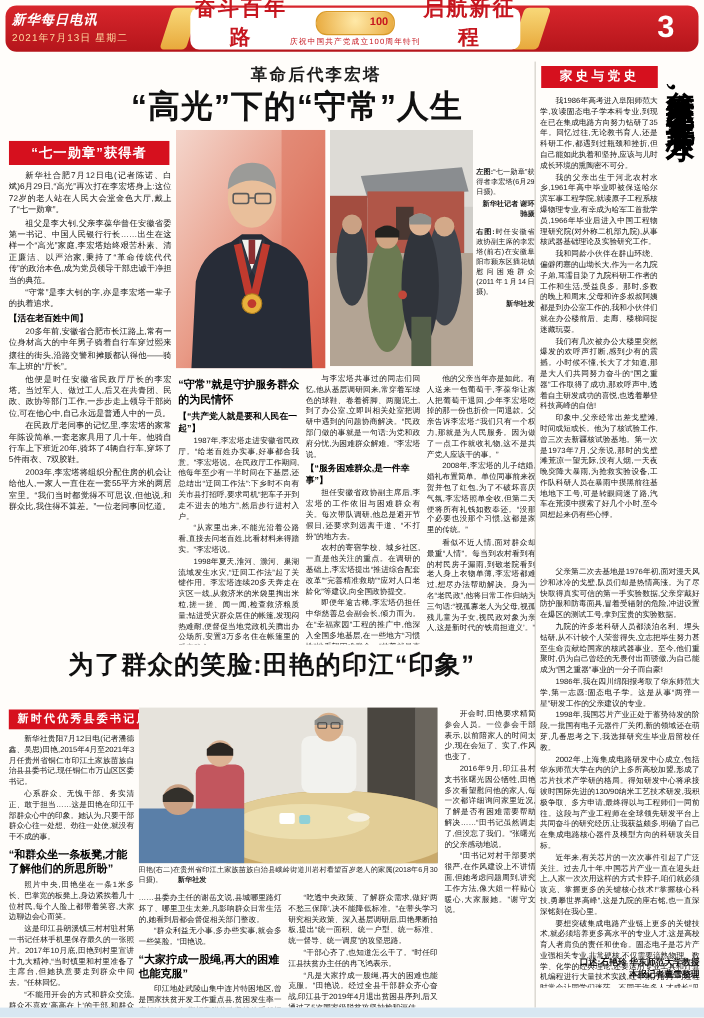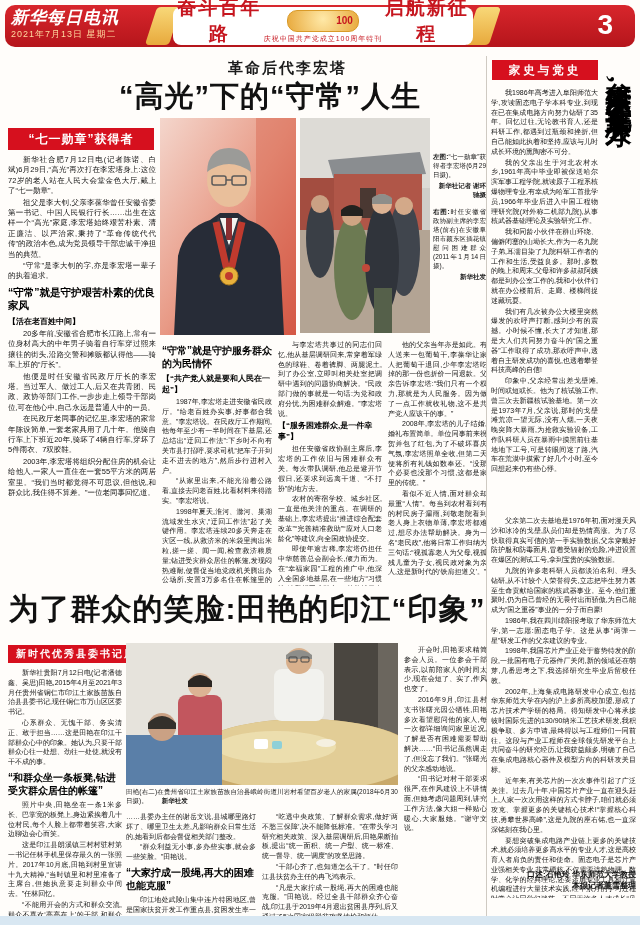--- a/index.html
+++ b/index.html
@@ -3,21 +3,21 @@
 <meta charset="utf-8">
 <style>
   html,body{margin:0;padding:0;background:#e9e9e9;}
   #page{position:relative;width:640px;height:925px;background:#fffdfa;overflow:hidden;
         font-family:"Liberation Sans",sans-serif;}
   
   .banner{position:absolute;left:5px;top:5px;width:630px;height:42px;border-radius:10px;
           background:linear-gradient(180deg,#d8262c,#b5151b);}
   .mast-left{position:absolute;left:6px;top:3px;width:140px;height:36px;}
   .mast-logo{font-family:"Liberation Serif",serif;font-style:italic;font-weight:700;
-             color:#fff;font-size:17px;line-height:20px;letter-spacing:1px;}
+             color:#fff;font-size:12px;line-height:20px;letter-spacing:1px;}
   .mast-date{color:#ffd9a0;font-size:9px;line-height:12px;letter-spacing:1px;}
   .gold-swoosh{position:absolute;top:2px;width:24px;height:38px;background:linear-gradient(180deg,#f8d878,#e8a93c);
                transform:skewX(-18deg);border-radius:4px;}
   .mast-center{position:absolute;left:168px;top:2px;width:300px;height:38px;background:#fff;
                border-radius:8px;text-align:center;}
   .mast-title-row{display:flex;justify-content:center;align-items:center;gap:22px;height:26px;margin-top:1px;}
   .mast-title{color:#c6161f;font-size:19px;font-weight:900;letter-spacing:2px;}
   .emblem{display:inline-block;width:30px;height:20px;border-radius:10px;
           background:radial-gradient(circle at 50% 40%,#ffe9a8,#e8a93c);color:#c6161f;
           font-size:10px;font-weight:900;line-height:20px;text-align:center;border:1px solid #d99a28;padding-left:43px;}
@@ -48,21 +48,21 @@
             line-height:20px;letter-spacing:3px;}
   .sb-narrow{position:absolute;left:491px;top:88px;width:107px;height:424px;overflow:hidden;}
   .sb-vtitle{position:absolute;left:599px;top:62px;width:38px;height:472px;
              writing-mode:vertical-rl;font-family:"Liberation Serif",serif;font-weight:900;
              font-size:26px;letter-spacing:2px;color:#000;line-height:38px;}
   .sb-wide{position:absolute;left:491px;top:516px;width:145px;height:382px;overflow:hidden;}
   .sb-attr{position:absolute;left:491px;top:869px;width:145px;text-align:right;
            font-size:8px;font-weight:800;line-height:11px;color:#111;}
   
   .bot-title{position:absolute;left:8px;top:589px;width:478px;text-align:center;
-             font-size:30px;font-weight:900;color:#111;letter-spacing:1px;}
+             font-size:23px;font-weight:900;color:#111;letter-spacing:1px;}
   .badge2{position:absolute;left:8px;top:645px;width:148px;height:18px;font-size:10px;
           line-height:18px;letter-spacing:2px;}
   .cap3{position:absolute;left:126px;top:787px;width:272px;font-size:6.5px;line-height:9px;
         color:#222;text-align:justify;}
   .cap3 .credit{font-weight:800;margin-left:14px;}
   .strip{position:absolute;left:0;top:916px;width:640px;height:9px;background:#d8e7f2;}
 </style>
 </head>
 <body>
 
@@ -87,21 +87,20 @@
   </div>
 
   <div class="kicker">革命后代李宏塔</div>
   <div class="lead-title">“高光”下的“守常”人生</div>
 
   <div class="col" style="left:8px;top:128px;width:148px;height:458px;">
     <div class="badge badge1">“七一勋章”获得者</div>
     <p class="bt bt75">新华社合肥7月12日电(记者陈诺、白斌)6月29日,“高光”再次打在李宏塔身上:这位72岁的老人站在人民大会堂金色大厅,戴上了“七一勋章”。</p>
     <p class="bt bt75">祖父是李大钊,父亲李葆华曾任安徽省委第一书记、中国人民银行行长……出生在这样一个“高光”家庭,李宏塔始终艰苦朴素、清正廉洁、以严治家,秉持了“革命传统代代传”的政治本色,成为党员领导干部忠诚干净担当的典范。</p>
     <p class="bt bt75">“守常”是李大钊的字,亦是李宏塔一辈子的执着追求。</p>
-    <p class="bt sh">“守常”就是守护艰苦朴素的优良家风</p>
     <p class="bt bh">【活在老百姓中间】</p>
     <p class="bt bt75">20多年前,安徽省合肥市长江路上,常有一位身材高大的中年男子骑着自行车穿过熙来攘往的街头,沿路交警和摊贩都认得他——骑车上班的“厅长”。</p>
     <p class="bt bt75">他便是时任安徽省民政厅厅长的李宏塔。当过军人、做过工人,后又在共青团、民政、政协等部门工作,一步步走上领导干部岗位,可在他心中,自己永远是普通人中的一员。</p>
     <p class="bt bt75">在民政厅老同事的记忆里,李宏塔的家常年陈设简单,一套老家具用了几十年。他骑自行车上下班近20年,骑坏了4辆自行车,穿坏了5件雨衣、7双胶鞋。</p>
     <p class="bt bt75">2003年,李宏塔将组织分配住房的机会让给他人,一家人一直住在一套55平方米的两居室里。“我们当时都觉得不可思议,但他说,和群众比,我住得不算差。”一位老同事回忆道。</p>
   </div>
 
   <div class="photo" style="left:160px;top:118px;width:136px;height:217px;">
     <svg width="136" height="217" xmlns="http://www.w3.org/2000/svg">
       <defs>
@@ -207,21 +206,21 @@
     <div>口述:石艳玲 华东师范大学教授</div>
     <div>本报记者董雪整理</div>
   </div>
 
   <div class="bot-title">为了群众的笑脸:田艳的印江“印象”</div>
   <div class="badge badge2">新时代优秀县委书记风采</div>
 
   <div class="col" style="left:8px;top:668px;width:114px;height:250px;">
     <p class="bt">新华社贵阳7月12日电(记者潘德鑫、吴思)田艳,2015年4月至2021年3月任贵州省铜仁市印江土家族苗族自治县县委书记,现任铜仁市万山区区委书记。</p>
     <p class="bt">心系群众、无愧干部、务实清正、敢于担当……这是田艳在印江干部群众心中的印象。她认为,只要干部群众心往一处想、劲往一处使,就没有干不成的事。</p>
-    <p class="bt sh" style="font-size:10px;line-height:13px;">“和群众坐一条板凳,钻进受灾群众居住的帐篷”</p>
+    <p class="bt sh" style="font-size:10px;line-height:13px;">“和群众坐一条板凳,才能了解他们的所思所盼”</p>
     <p class="bt">照片中央,田艳坐在一条1米多长、巴掌宽的板凳上,身边紧挨着几十位村民,每个人脸上都带着笑容,大家边聊边会心而笑。</p>
     <p class="bt">这是印江县朗溪镇三村村驻村第一书记任林手机里保存最久的一张照片。2017年10月底,田艳到村里宣讲十九大精神,“当时镇里和村里准备了主席台,但她执意要走到群众中间去。”任林回忆。</p>
     <p class="bt">“不能用开会的方式和群众交流,群众不喜欢‘高高在上’的干部,和群众坐在一条板凳上,才能了解他们的所思所盼。”田艳说,在印江近6年,她跑遍了全县203个贫困村。</p>
 
   </div>
 
   <div class="photo" style="left:126px;top:643px;width:272px;height:142px;">
     <svg width="272" height="142" xmlns="http://www.w3.org/2000/svg">
       <rect width="272" height="142" fill="#e6e3dc"></rect>
       <rect x="208" y="0" width="44" height="92" fill="#4a4640"></rect>

